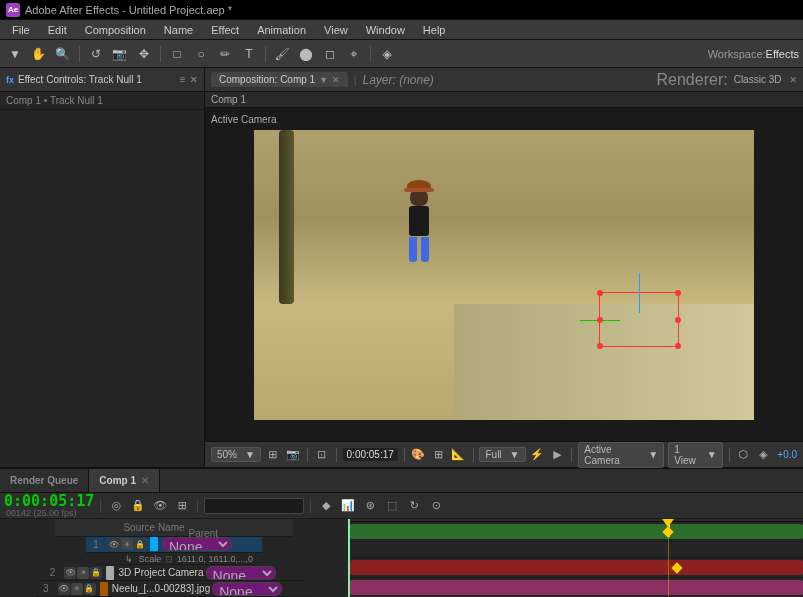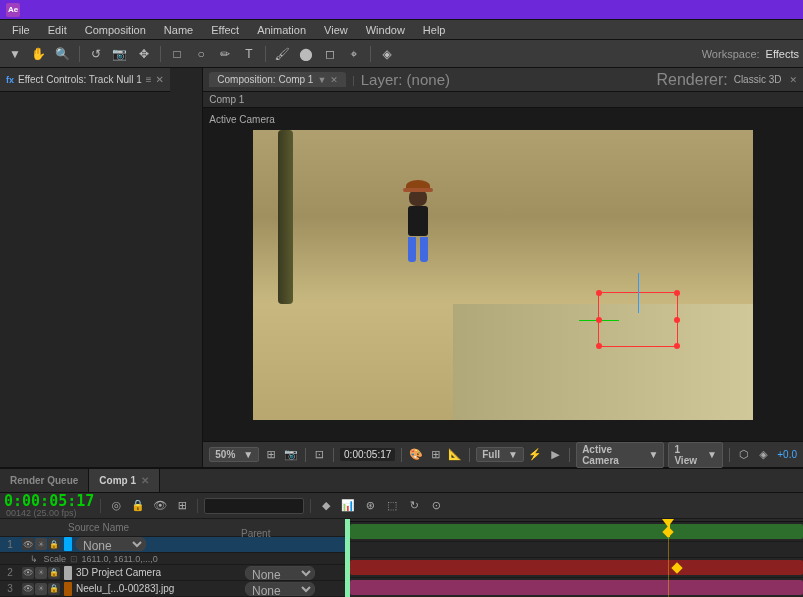--- a/index.html
+++ b/index.html
@@ -9,21 +9,21 @@
       background: #1e1e1e;
       font-family: Arial, sans-serif;
       font-size: 11px;
       color: #cccccc;
       overflow: hidden;
       user-select: none;
     }
 
     
     #title-bar {
-      background: #6d28d9;
+      background: #000000;
       height: 20px;
       display: flex;
       align-items: center;
       padding: 0 6px;
       font-size: 11px;
       color: #aaa;
       border-bottom: 1px solid #111;
     }
     #title-bar .app-icon {
       width: 14px;
@@ -81,21 +81,20 @@
     .tool-sep {
       width: 1px;
       height: 16px;
       background: #555;
       margin: 0 3px;
     }
     .workspace-area {
       margin-left: auto;
       display: flex;
       align-items: flex-end;
-      gap: 6px;
       font-size: 11px;
       color: #aaa;
     }
     .workspace-label { color: #999; }
     .workspace-name {
       color: #ddd;
       font-size: 11px;
     }
 
     
@@ -103,21 +102,21 @@
       display: flex;
       height: calc(597px - 68px - 130px);
     }
 
     
     #left-panel {
       width: 205px;
       background: #252525;
       border-right: 1px solid #111;
       display: flex;
-      flex-direction: row;
+      flex-direction: column;
     }
     .panel-header {
       background: #333;
       height: 24px;
       display: flex;
       align-items: center;
       padding: 0 6px;
       border-bottom: 1px solid #111;
       font-size: 11px;
       color: #ccc;
@@ -163,21 +162,21 @@
       padding: 2px 8px;
       border-radius: 3px 3px 0 0;
       font-size: 10px;
       color: #ccc;
       cursor: pointer;
       display: flex;
       align-items: center;
       gap: 4px;
     }
     .comp-separator { color: #555; }
-    .layer-label { color: #888; font-size: 15px; }
+    .layer-label { color: #888; font-size: 12px; font-style: italic; }
     .renderer-label {
       margin-left: auto;
       color: #888;
       font-size: 16px;
     }
     .renderer-value { color: #aaa; font-size: 10px; }
 
     .comp-viewer {
       flex: 1;
       background: #1a1a1a;
@@ -327,21 +326,20 @@
       padding: 1px 5px;
       background: #444;
       border: 1px solid #555;
       border-radius: 2px;
       color: #bbb;
       font-size: 10px;
       cursor: pointer;
       display: flex;
       align-items: center;
       gap: 8px;
-      font-weight: bold;
     }
     .viewer-sep {
       width: 1px;
       height: 14px;
       background: #555;
       margin: 0 2px;
     }
     .viewer-icon-btn {
       width: 18px;
       height: 18px;
@@ -444,23 +442,24 @@
     }
 
     .timeline-body {
       display: flex;
       flex: 1;
       overflow: hidden;
     }
     .timeline-layers {
       width: 350px;
       background: #252525;
-      border-right: 5px solid #86efac;
+      border-right: 2px solid #86efac;
       display: flex;
       flex-direction: column;
+      align-items: center;
     }
     .layer-header-row {
       height: 18px;
       background: #2d2d2d;
       display: flex;
       align-items: center;
       padding: 0 4px;
       border-bottom: 1px solid #1a1a1a;
       font-size: 10px;
       color: #777;
@@ -528,25 +527,25 @@
       align-items: center;
       border-bottom: 1px solid #1a1a1a;
     }
     .layer-parent {
       display: flex;
       align-items: center;
       gap: 3px;
       width: 100px;
     }
     .parent-select {
-      background: #404040;
+      background: #701a75;
       border: 1px solid #444;
       border-radius: 6px;
       color: #aaa;
-      font-size: 12px;
+      font-size: 14px;
       padding: 0 2px;
       height: 14px;
       width: 70px;
     }
 
     
     .timeline-tracks {
       flex: 1;
       display: flex;
       flex-direction: column;
@@ -603,20 +602,21 @@
       z-index: 6;
     }
   </style>
 </head>
 <body>
 
 <div id="title-bar">
   <div class="app-icon">
     <span>Ae</span>
   </div>
+  <span>Adobe After Effects - Untitled Project.aep *</span>
 </div>
 
 <div id="menu-bar">
   <span class="menu-item">File</span>
   <span class="menu-item">Edit</span>
   <span class="menu-item">Composition</span>
   <span class="menu-item">Name</span>
   <span class="menu-item">Effect</span>
   <span class="menu-item">Animation</span>
   <span class="menu-item">View</span>
@@ -652,20 +652,23 @@
 
 <div id="main-layout">
 
   <div id="left-panel">
     <div class="panel-header">
       <span style="color:#4a9eff;font-size:9px;font-weight:bold;">fx</span>
       <span style="font-size:10px;flex:1;">Effect Controls: Track Null 1</span>
       <span class="panel-tab-icon">≡</span>
       <span class="panel-tab-icon">✕</span>
     </div>
+    <div class="panel-breadcrumb">
+      <span>Comp 1 • Track Null 1</span>
+    </div>
     <div class="panel-content"></div>
   </div>
 
   <div id="comp-area">
     <div class="comp-header">
       <div class="comp-tab">
         <span>Composition: Comp 1</span>
         <span style="color:#888;font-size:9px;">▼</span>
         <span style="color:#888;font-size:9px;">✕</span>
       </div>

